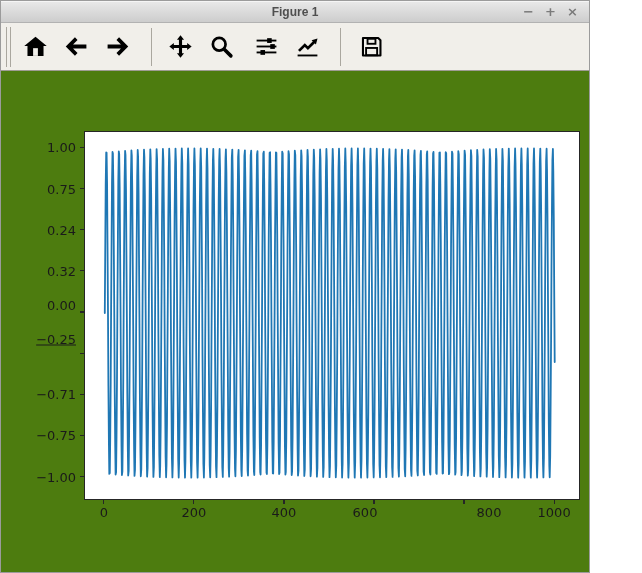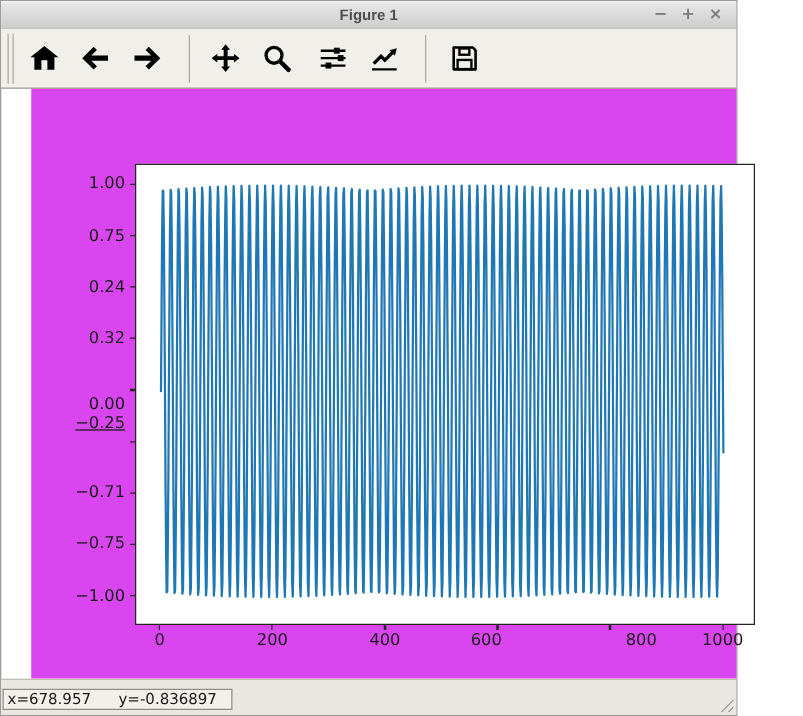--- a/index.html
+++ b/index.html
@@ -22,21 +22,21 @@
   .grip{width:3px;height:40px;border-left:1px solid #aaa79f;border-right:1px solid #aaa79f;
     margin-right:4px;}
   .tbtn{width:41px;height:41px;display:flex;align-items:center;justify-content:center;}
   .tbtn svg{width:25px;height:25px;display:block;}
   .sep{width:1px;height:38px;background:#aaa79f;}
   .sep1{margin-left:13px;margin-right:8px;}
   .sep2{margin-left:12px;margin-right:10px;}
   .m4{margin-left:4px;}
 
   
-  .canvas{flex:1 1 auto;background:#d946ef;position:relative;margin-left:24px;}
+  .canvas{flex:1 1 auto;background:#4d7c0f;position:relative;}
   .axes{position:absolute;left:83px;top:60px;width:496px;height:369px;
     border:1px solid #262626;box-sizing:border-box;background:#fff;}
   .axes svg{position:absolute;left:0;top:0;width:494px;height:367px;}
   .ytick-label{position:absolute;left:0;width:75px;text-align:right;font-size:13px;
     color:#1a1a1a;transform:translateY(-50%);}
   .ytick-mark{position:absolute;left:79px;width:4px;height:1.2px;background:#262626;}
   .xtick-label{position:absolute;top:434px;transform:translateX(-50%);font-size:13px;color:#1a1a1a;}
   .xtick-mark{position:absolute;top:429px;width:1.2px;height:4px;background:#262626;}
 
   
@@ -137,21 +137,21 @@
 
   <div class="ytick-mark" style="top: 75.8574px;"></div>
       <div class="ytick-label" style="top: 76.4574px;">1.00</div>
       <div class="ytick-mark" style="top: 117.001px;"></div>
       <div class="ytick-label" style="top: 117.601px;">0.75</div>
       <div class="ytick-mark" style="top: 158.144px;"></div>
       <div class="ytick-label" style="top: 158.744px;">0.24</div>
       <div class="ytick-mark" style="top: 199.288px;"></div>
       <div class="ytick-label" style="top: 199.888px;">0.32</div>
       <div class="ytick-mark" style="top: 240.431px;"></div>
-      <div class="ytick-label" style="top: 253px;">0.00</div>
+      <div class="ytick-label" style="top: 234px;">0.00</div>
       <div class="ytick-mark" style="top: 281.575px;"></div>
       <div class="ytick-label" style="top: 268px; text-decoration: underline;">−0.25</div>
       <div class="ytick-mark" style="top: 322.718px;"></div>
       <div class="ytick-label" style="top: 323.318px;">−0.71</div>
       <div class="ytick-mark" style="top: 363.862px;"></div>
       <div class="ytick-label" style="top: 364.462px;">−0.75</div>
       <div class="ytick-mark" style="top: 405.005px;"></div>
       <div class="ytick-label" style="top: 405.605px;">−1.00</div>
       <div class="xtick-mark" style="left: 102.214px;"></div>
       <div class="xtick-label" style="left: 102.814px;">0</div>
@@ -160,18 +160,14 @@
       <div class="xtick-mark" style="left: 282.342px;"></div>
       <div class="xtick-label" style="left: 282.942px; text-align: right;">400</div>
       <div class="xtick-mark" style="left: 372.405px;"></div>
       <div class="xtick-label" style="left: 364px;">600</div>
       <div class="xtick-mark" style="left: 462.469px;"></div>
       <div class="xtick-label" style="left: 488px; text-align: center;">800</div>
       <div class="xtick-mark" style="left: 552.533px;"></div>
       <div class="xtick-label" style="left: 553.133px;">1000</div>
     </div>
 
-  <div class="statusbar">
-    <div class="coordbox"><span class="coord-x">x=678.957</span><span class="coord-y">y=-0.836897</span></div>
-    <div class="resize-grip"></div>
-  </div>
 
 </div>
 
 </body></html>

